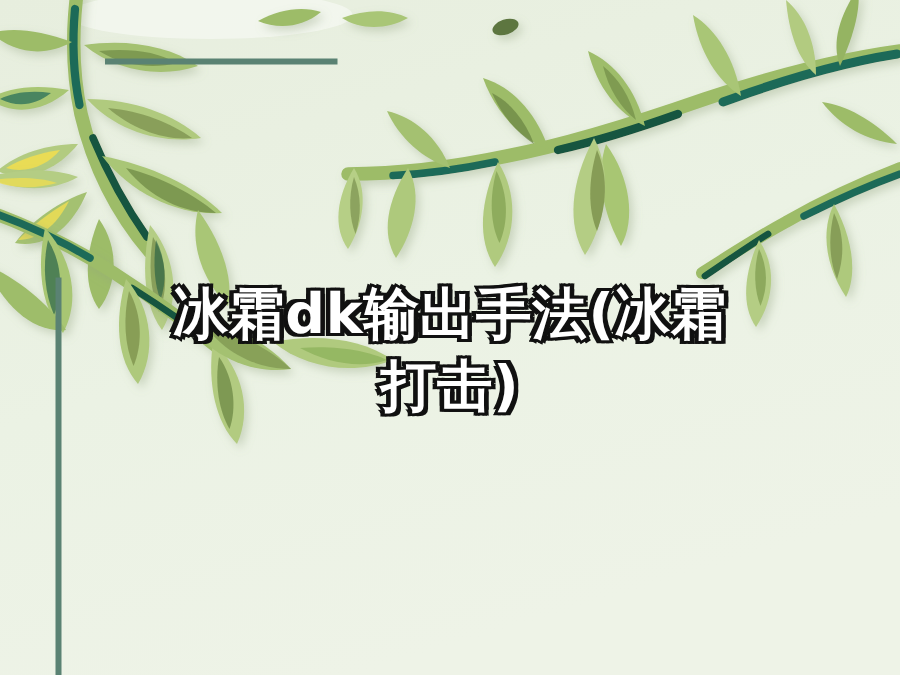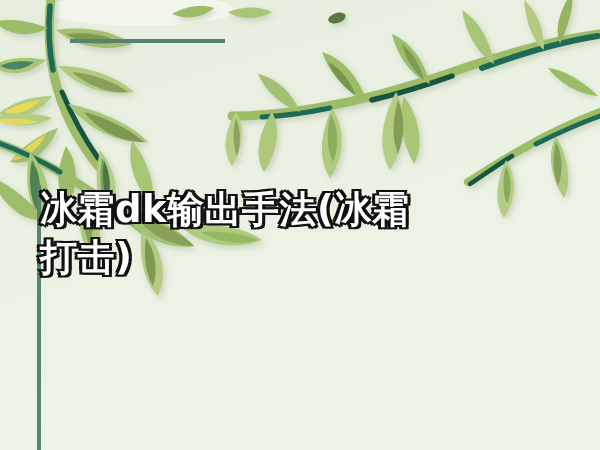--- a/index.html
+++ b/index.html
@@ -36,20 +36,21 @@
     top: 185px;
     width: 4px;
     height: 265px;
     background: #5a8273;
   }
   #title-block {
     position: absolute;
     left: 0;
     top: 186px;
     width: 600px;
+    text-align: center;
     padding: 0 40px;
     box-sizing: border-box;
   }
   #title-text {
     display: inline-block;
     font-size: 37px;
     line-height: 48px;
     font-weight: 700;
     letter-spacing: 0.5px;
     color: #ffffff;

